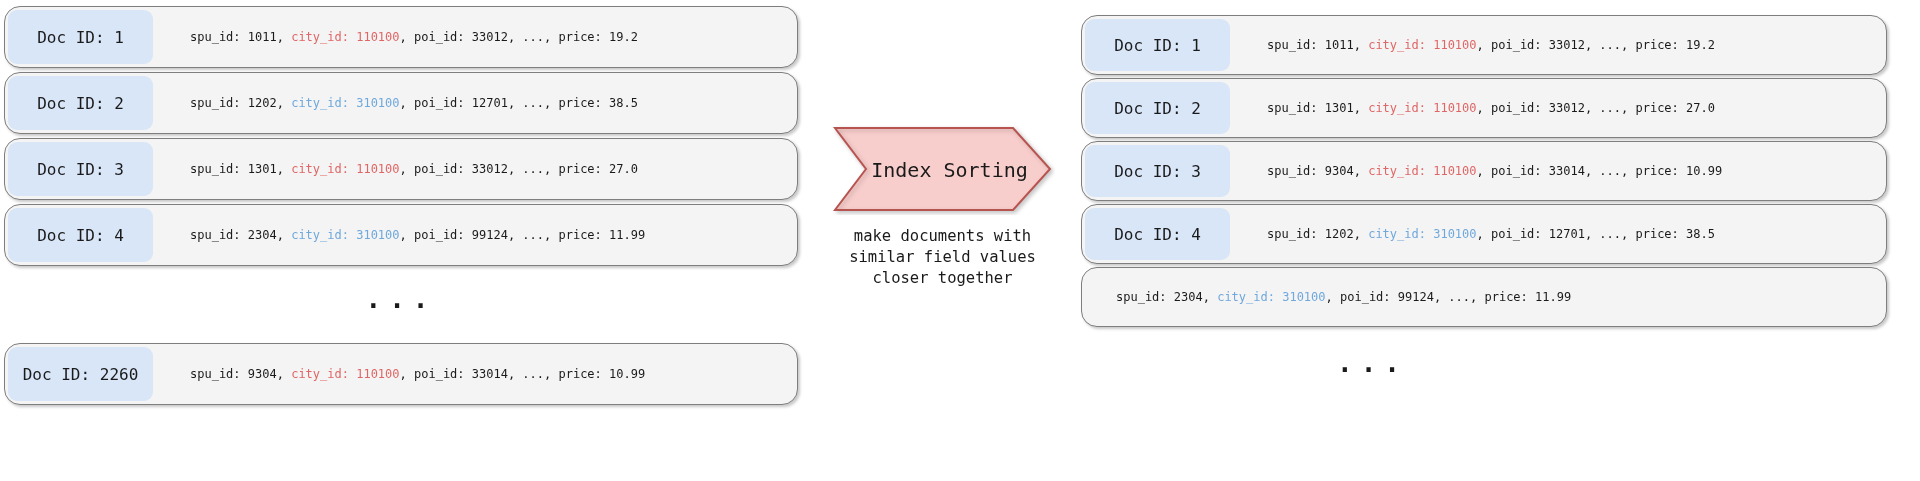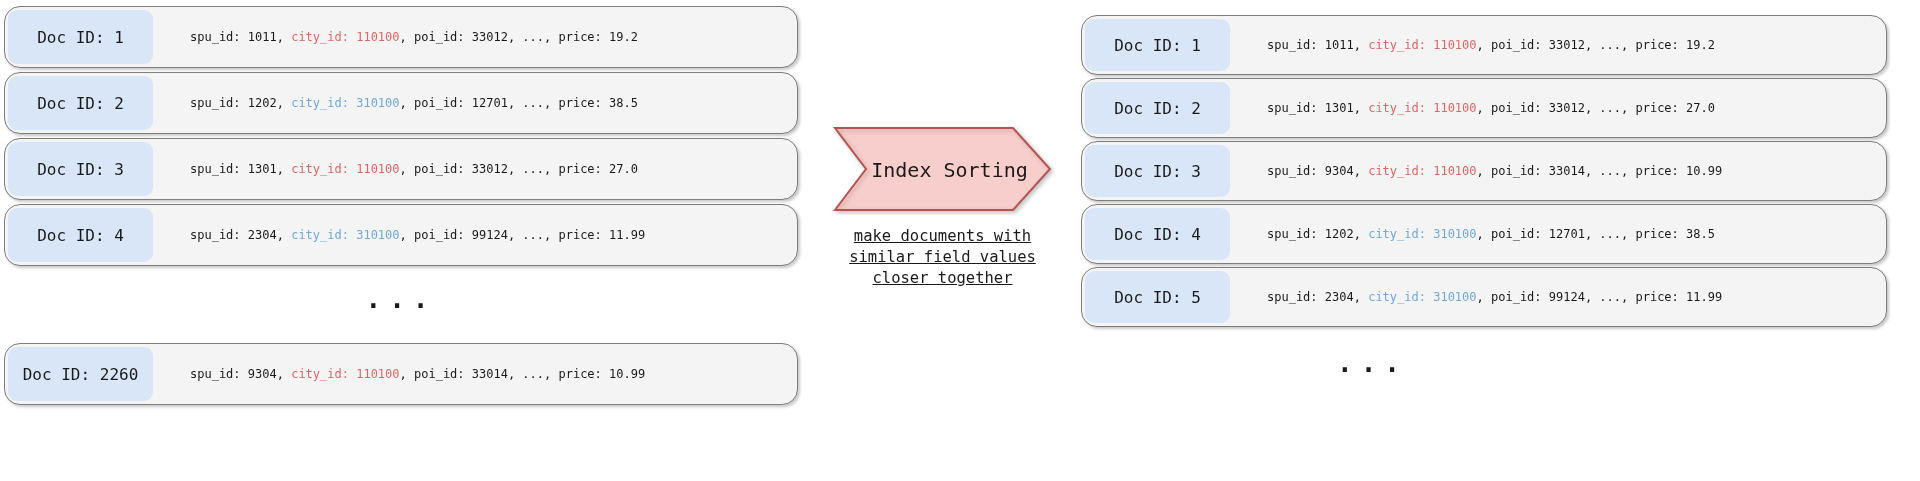--- a/index.html
+++ b/index.html
@@ -93,21 +93,20 @@
   }
   #arrow-caption {
     position: absolute;
     left: 820px;
     top: 226px;
     width: 245px;
     text-align: center;
     font-size: 15.5px;
     line-height: 21px;
     white-space: pre-line;
-    text-decoration: underline;
   }
 </style>
 </head>
 <body>
 
 <div id="canvas">
 
   <div id="left-group" class="doc-group">
 
     <div class="doc-row">
@@ -165,20 +164,19 @@
       <div class="doc-badge">Doc ID: 3</div>
       <div class="doc-fields"><span>spu_id: 9304, </span><span style="color: rgb(224, 102, 102);">city_id: 110100</span><span>, poi_id: 33014, ..., price: 10.99</span></div>
     </div>
 
     <div class="doc-row">
       <div class="doc-badge">Doc ID: 4</div>
       <div class="doc-fields"><span>spu_id: 1202, </span><span style="color: rgb(111, 168, 220);">city_id: 310100</span><span>, poi_id: 12701, ..., price: 38.5</span></div>
     </div>
 
     <div class="doc-row">
-      <div class="doc-badge">Doc ID: 5</div>
       <div class="doc-fields"><span>spu_id: 2304, </span><span style="color: rgb(111, 168, 220);">city_id: 310100</span><span>, poi_id: 99124, ..., price: 11.99</span></div>
     </div>
   </div>
 
   <div id="right-ellipsis" class="ellipsis">...</div>
 
 </div>
 
 </body></html>

